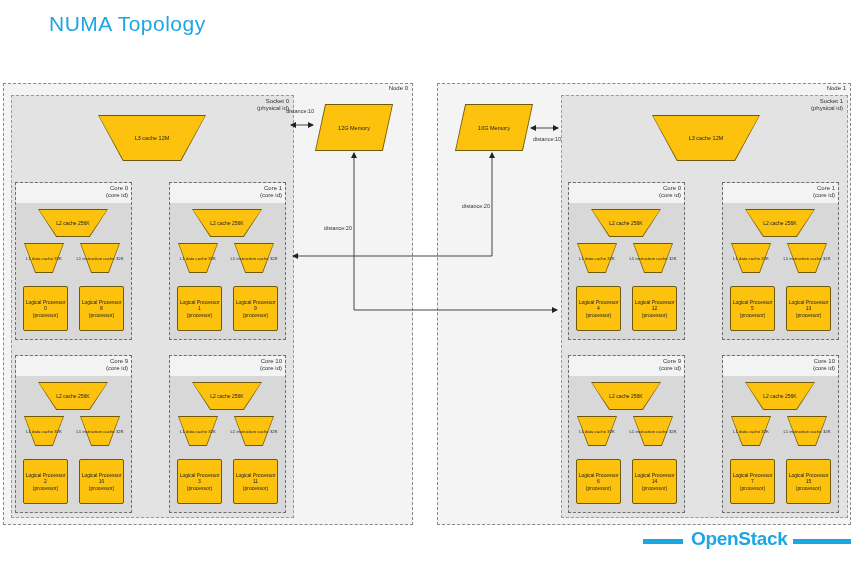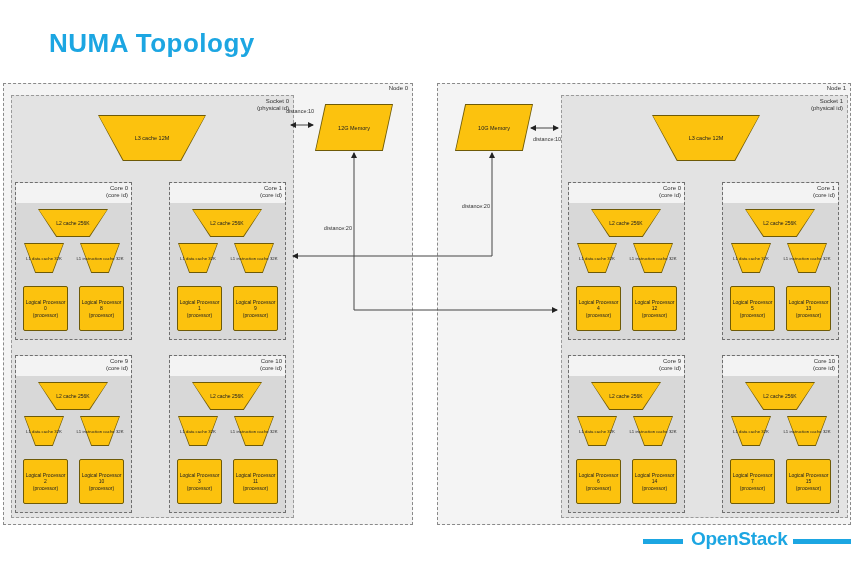--- a/index.html
+++ b/index.html
@@ -1,18 +1,18 @@
 <!DOCTYPE html>
 <html style="--accent: #1ca6e2; --fill: #fcc20e; --border: #6e5a07;"><head>
 <meta charset="utf-8">
 <style>
   html,body{margin:0;padding:0;}
   body{width:851px;height:567px;background:#fff;font-family:"Liberation Sans",sans-serif;position:relative;overflow:hidden;}
   .abs{position:absolute;}
-  .title{left:49px;top:28px;font-size:26px;font-weight:bold;color:var(--accent,#1ca6e2);letter-spacing:.5px;}
+  .title{left:49px;top:12px;font-size:21px;font-weight:normal;color:var(--accent,#1ca6e2);letter-spacing:.5px;}
   .node{background:#f4f4f4;border:1px dashed #8a8a8a;}
   .node-label{top:1px;right:4px;font-size:6px;color:#333;text-align:right;}
   .socket{background:#e3e3e3;border:1px dashed #9a9a9a;}
   .socket-label{top:2px;right:4px;font-size:6px;line-height:7px;color:#333;text-align:right;white-space:pre-line;}
   .core{width:115px;height:156px;background:#d8d8d8;border:1px dashed #6f6f6f;}
   .core-head{position:absolute;top:0;left:0;right:0;height:20px;background:#f3f3f3;font-size:6px;line-height:7px;color:#333;text-align:right;padding:2px 3px 0 0;box-sizing:border-box;}
   .shape{position:absolute;}
   .s-b{position:absolute;inset:0;background:var(--border,#6e5a07);}
   .s-f{position:absolute;inset:1px;background:var(--fill,#fcc20e);}
   .s-label{position:absolute;inset:0;display:flex;align-items:center;justify-content:center;font-size:5px;color:#222;white-space:nowrap;z-index:2;}

